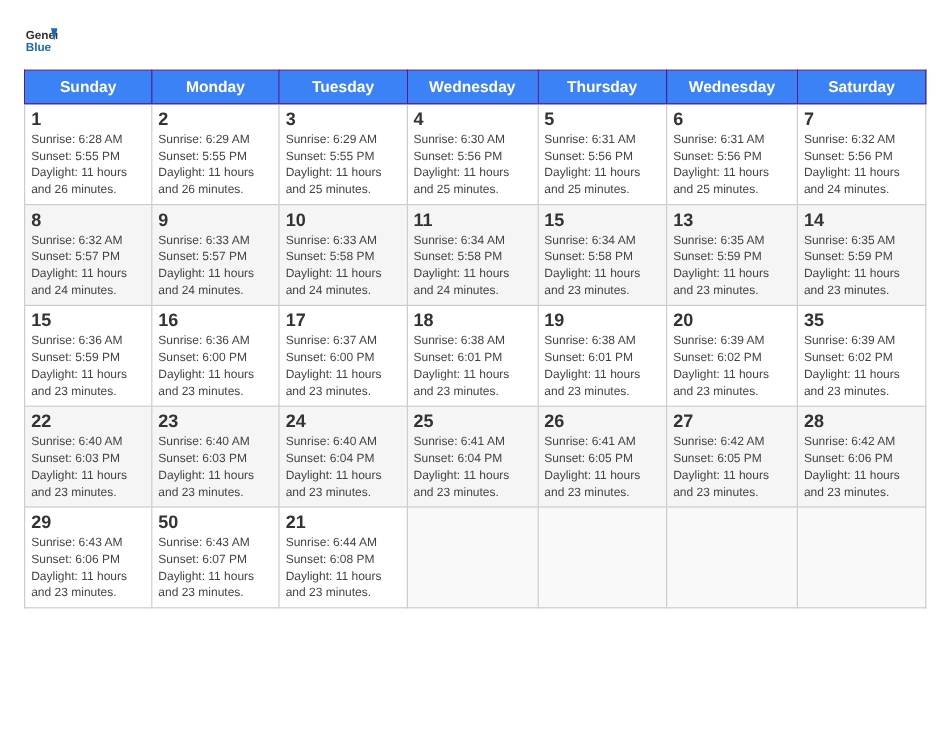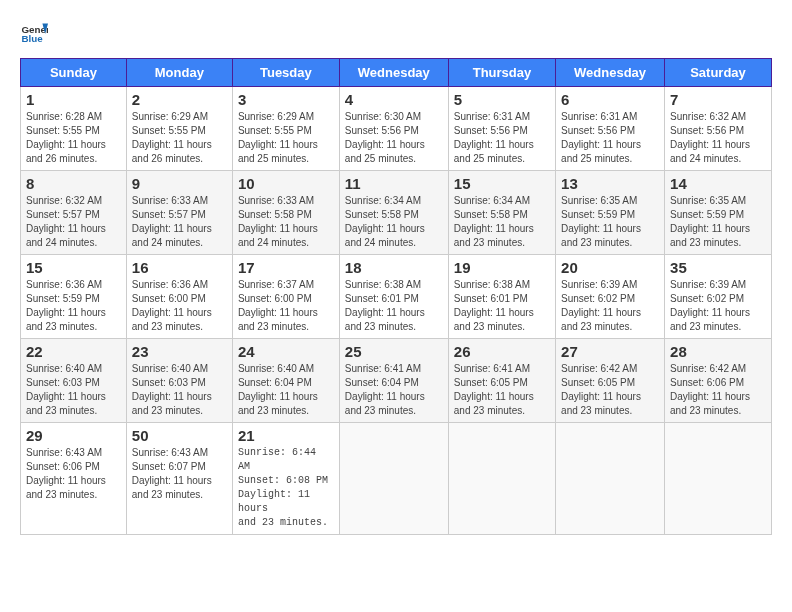--- a/index.html
+++ b/index.html
@@ -323,21 +323,21 @@
         </td>
         <td>
           <span class="day-number">50</span>
           <div class="day-info" style="white-space: pre-line;">Sunrise: 6:43 AM
 Sunset: 6:07 PM
 Daylight: 11 hours
 and 23 minutes.</div>
         </td>
         <td>
           <span class="day-number">21</span>
-          <div class="day-info" style="white-space: pre-line; font-family: Liberation Mono, monospace;">Sunrise: 6:44 AM
+          <div class="day-info" style="white-space: pre-line;">Sunrise: 6:44 AM
 Sunset: 6:08 PM
 Daylight: 11 hours
 and 23 minutes.</div>
         </td>
         <td class="empty-cell"></td>
         <td class="empty-cell"></td>
         <td class="empty-cell"></td>
         <td class="empty-cell"></td>
       </tr>
     </tbody>

